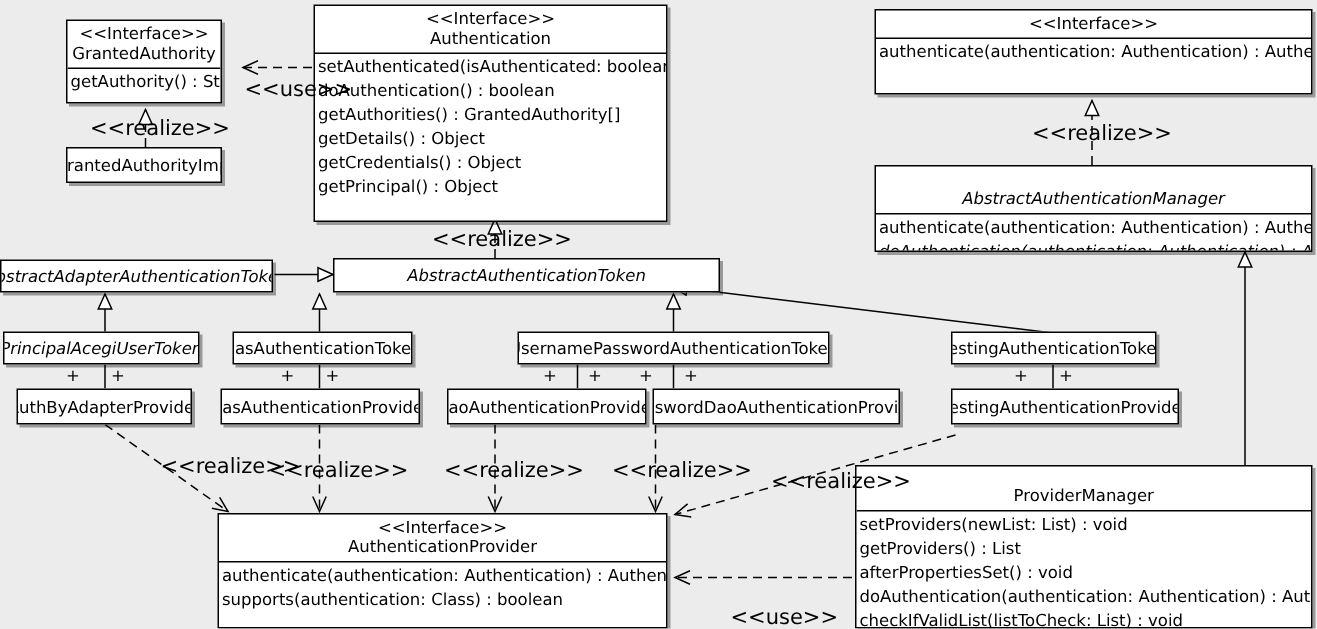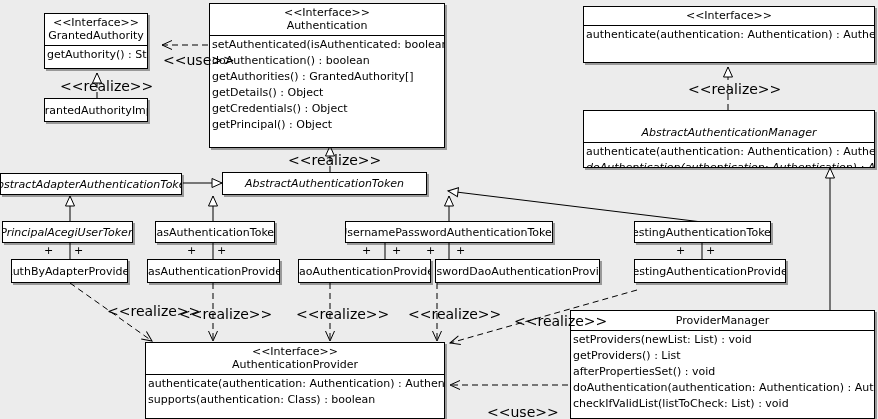--- a/index.html
+++ b/index.html
@@ -159,21 +159,21 @@
       <div class="op abstract">doAuthentication(authentication: Authentication) : Authentication</div>
     </div>
   </div>
 
   <div class="uml-class" style="left:0px;top:173px;width:182px;height:22px;">
     <div class="simple">
       <span class="cname abstract">AbstractAdapterAuthenticationToken</span>
     </div>
   </div>
 
-  <div class="uml-class" style="left:222px;top:172px;width:205px;height:23px;">
+  <div class="uml-class" style="left:222px;top:172px;width:258px;height:23px;">
     <div class="simple">
       <span class="cname abstract">AbstractAuthenticationToken</span>
     </div>
   </div>
 
   <div class="uml-class" style="left:2px;top:221px;width:131px;height:22px;font-style:italic;">
     <div class="simple">
       <span class="cname">PrincipalAcegiUserToken</span>
     </div>
   </div>
@@ -242,21 +242,21 @@
       <span class="stereo">&lt;&lt;Interface&gt;&gt;</span>
       <span class="cname">AuthenticationProvider</span>
     </div>
     <div class="compart">
       <div class="op">authenticate(authentication: Authentication) : Authentication</div>
       <div class="op">supports(authentication: Class) : boolean</div>
     </div>
   </div>
 
   <div class="uml-class" style="left:570px;top:310px;width:305px;height:109px;">
-    <div class="hdr" style="padding-top:3px;">
+    <div class="hdr" style="padding-top:13px;">
       <span class="cname">ProviderManager</span>
     </div>
     <div class="compart">
       <div class="op">setProviders(newList: List) : void</div>
       <div class="op">getProviders() : List</div>
       <div class="op">afterPropertiesSet() : void</div>
       <div class="op">doAuthentication(authentication: Authentication) : Authentication</div>
       <div class="op">checkIfValidList(listToCheck: List) : void</div>
     </div>
   </div>

